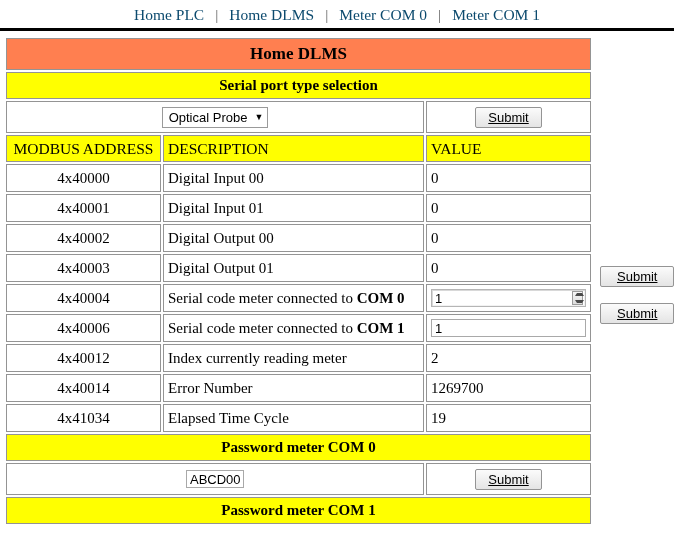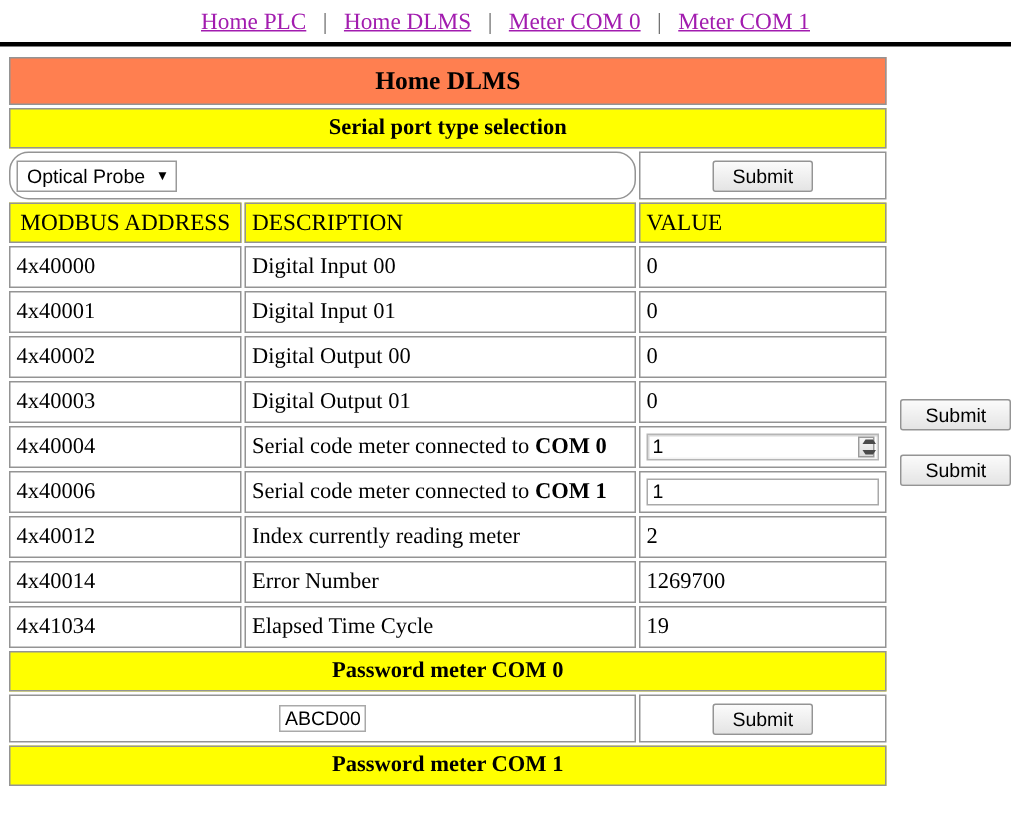--- a/index.html
+++ b/index.html
@@ -19,22 +19,21 @@
   .navbar {
     height: 26px;
     display: flex;
     align-items: center;
     justify-content: center;
     gap: 0;
     padding-top: 3px;
     box-sizing: border-box;
   }
   .navlink {
-    color: #a21caf;
-    text-decoration: underline;
+    color: #0c4a6e;
     font-family: "Liberation Serif", "DejaVu Serif", serif;
     font-size: 15.5px;
     cursor: pointer;
     white-space: nowrap;
   }
   .navsep {
     color: #666;
     padding: 0 11px;
     font-size: 15.5px;
   }
@@ -80,26 +79,25 @@
     height: 21px;
   }
   td.colhead {
     background: #ffff00;
     font-weight: normal;
     font-size: 15.5px;
     height: 21px;
   }
   td.colhead.addr { text-align: center; }
   td.addr-cell {
-    text-align: left;
+    text-align: center;
   }
   td.selrow-left {
-    text-align: left;
-    height: 26px;
-    border-radius: 13px;
+    text-align: center;
+    height: 26px;
   }
   td.selrow-right {
     text-align: center;
     height: 26px;
   }
   td.pw-left {
     text-align: center;
     height: 26px;
   }
   td.pw-right {
@@ -129,20 +127,21 @@
     font-family: "Liberation Sans", "DejaVu Sans", sans-serif;
     font-size: 13px;
     color: #000;
     background: linear-gradient(#fbfbfb, #e4e4e4);
     border: 1px solid #949494;
     border-radius: 2px;
     padding: 2px 12px;
     height: 21px;
     cursor: pointer;
     line-height: 15px;
+    text-decoration: underline;
   }
   input.txt {
     font-family: "Liberation Sans", "DejaVu Sans", sans-serif;
     font-size: 13px;
     color: #000;
     border: 1px solid #a9a9a9;
     background: #ffffff;
     height: 18px;
     padding: 0 3px;
     box-sizing: border-box;

